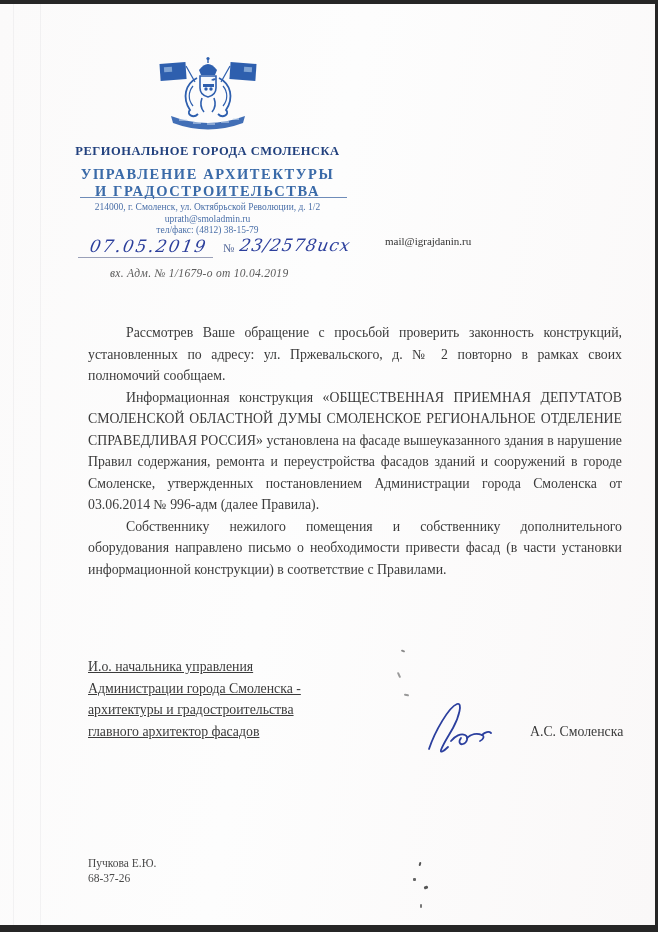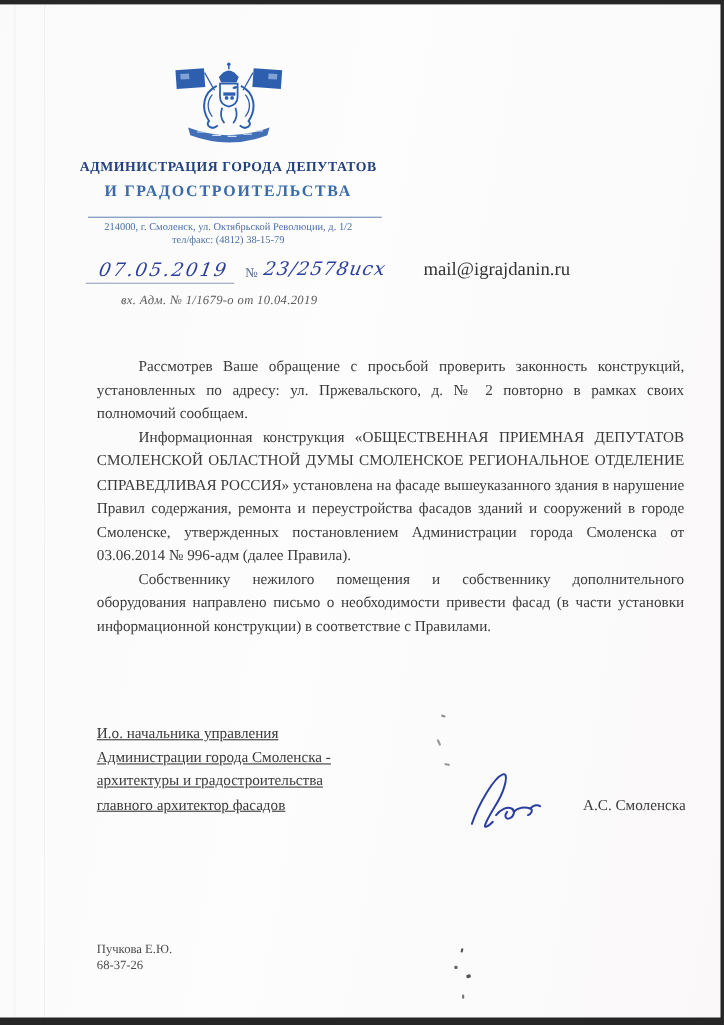--- a/index.html
+++ b/index.html
@@ -43,21 +43,21 @@
   .ref-date{position:absolute; left:12px; top:0; font-size:17px; letter-spacing:2px;}
   .ref-underline{position:absolute; left:0; top:21px; width:135px; height:1px; background:#9aa0b8;}
   .ref-no-sign{position:absolute; left:145px; top:5px; font-size:12px; color:#55699a;}
   .ref-number{position:absolute; left:162px; top:-1px; font-size:17px; letter-spacing:1px;}
   .incoming{
     position:absolute; left:110px; top:263px; font-size:11.5px; color:#5a5a5a;
     letter-spacing:0.3px;
     font-style:italic;
   }
   .recipient-email{
-    position:absolute; left:385px; top:231px; font-size:17px; color:#333;
+    position:absolute; left:385px; top:231px; font-size:11px; color:#333;
   }
   
   .body-text{
     position:absolute; left:88px; top:318px; width:534px;
     font-size:13.8px; line-height:21.5px; color:#3b3b3b;
     text-align:justify;
   }
   .body-text p{margin:0; text-indent:38px;}
   
   .sig-position{
@@ -118,30 +118,32 @@
 
           <path d="M64 22 C76 28 79 42 71 54 C75 58 68 63 63 58" stroke-width="1.8"></path>
           <path d="M68 30 C73 36 73 44 68 50" stroke-width="1.2"></path>
 
           <path d="M47 42 q-3 8 2 14 M59 42 q3 8 -2 14" stroke-width="1.6"></path>
 
           <path d="M16 60 Q53 74 90 60 L88 67 Q53 80 18 67 Z" fill="#2e5fae" stroke="none" opacity="0.9"></path>
           <path d="M24 64 h8 M38 67 h8 M52 68 h8 M66 66 h8 M78 63 h6" stroke="#cfe0f2" stroke-width="1.1"></path>
         </g>
       </svg>
-      <div class="org-name">АДМИНИСТРАЦИЯ ГОРОДА ДЕПУТАТОВ</div>
+      <div class="org-name">РЕГИОНАЛЬНОЕ ГОРОДА СМОЛЕНСКА</div>
       <div class="dept">
+        <div>УПРАВЛЕНИЕ  АРХИТЕКТУРЫ</div>
         <div>И  ГРАДОСТРОИТЕЛЬСТВА</div>
       </div>
     </div>
 
     <div class="head-rule"></div>
 
     <div class="contact">
       <div>214000, г. Смоленск, ул. Октябрьской Революции, д. 1/2</div>
+      <div>uprath@smoladmin.ru</div>
       <div>тел/факс: (4812) 38-15-79</div>
     </div>
 
     <div class="ref-row">
       <span class="ref-date hand">07.05.2019</span>
       <div class="ref-underline"></div>
       <span class="ref-no-sign">№</span>
       <span class="ref-number hand">23/2578исх</span>
     </div>
     <div class="incoming">вх. Адм.  № 1/1679-о от 10.04.2019</div>

